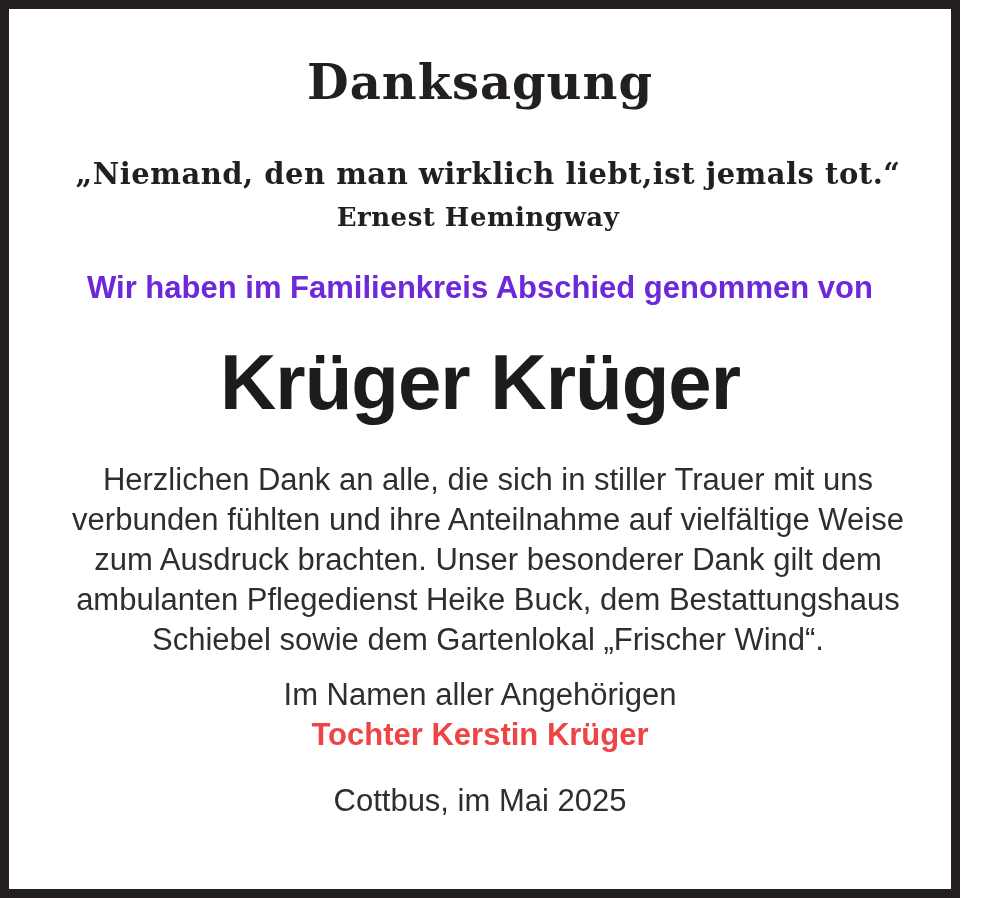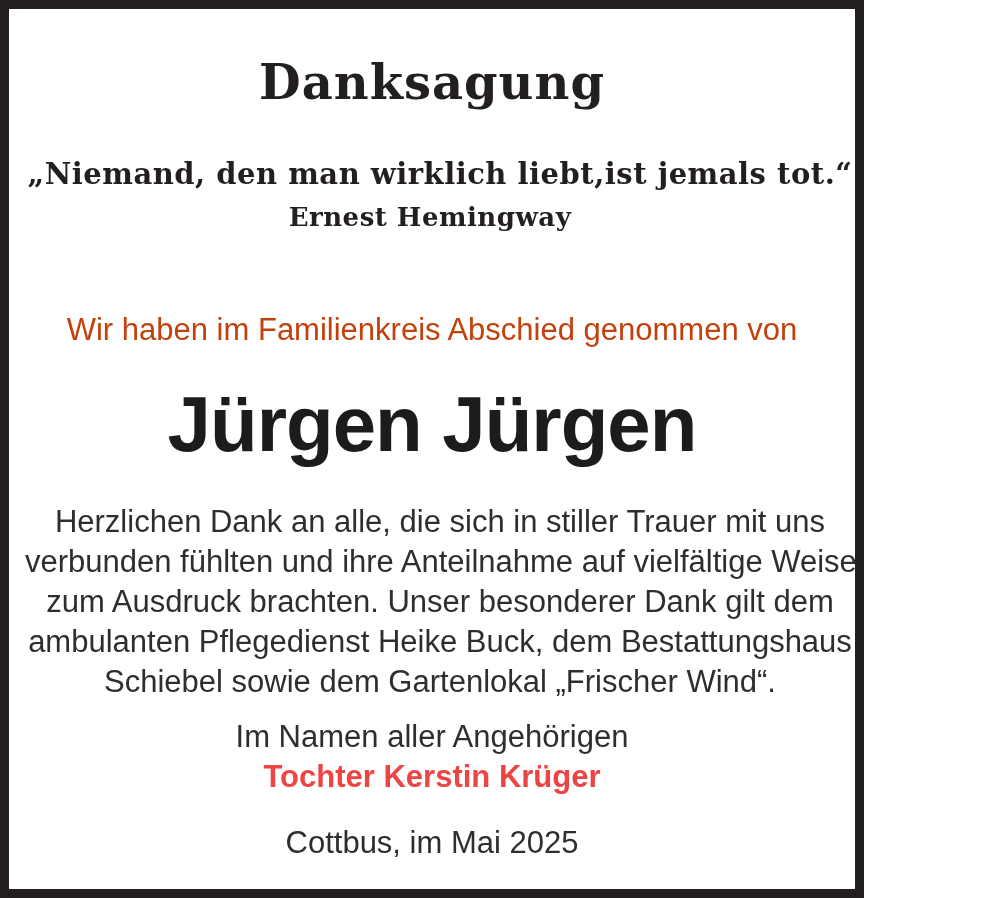--- a/index.html
+++ b/index.html
@@ -3,21 +3,21 @@
 <meta charset="utf-8">
 <style>
   html, body {
     margin: 0;
     padding: 0;
     background: #ffffff;
   }
   .page {
     position: relative;
     box-sizing: border-box;
-    width: 864px;
+    width: 960px;
     height: 898px;
     background: #ffffff;
     border: 9px solid #231f20;
     text-align: center;
     overflow: hidden;
     color: #232323;
   }
   .title {
     margin: 49px 0 0 0;
     font-family: "DejaVu Serif", serif;
@@ -39,26 +39,26 @@
   .quote-author {
     margin: 12px 4px 0 0;
     font-family: "DejaVu Serif", serif;
     font-weight: bold;
     font-size: 26px;
     line-height: 1.15;
     letter-spacing: 0.5px;
     color: #231f20;
   }
   .intro {
-    margin: 77px 0 0 0;
+    margin: 35px 0 0 0;
     font-family: "Liberation Sans", sans-serif;
-    font-weight: normal;
+    font-weight: bold;
     font-size: 31px;
     line-height: 40px;
-    color: #c2410c;
+    color: #6d28d9;
   }
   .deceased-name {
     margin: 30px 0 0 0;
     font-family: "Liberation Sans", sans-serif;
     font-weight: bold;
     font-size: 78px;
     line-height: 1.15;
     letter-spacing: -1px;
     color: #1d1c1c;
   }
@@ -103,21 +103,21 @@
 
   <h1 class="title">Danksagung</h1>
 
   <div>
     <p class="quote">„Niemand, den man wirklich liebt,ist jemals tot.“</p>
     <p class="quote-author">Ernest Hemingway</p>
   </div>
 
   <p class="intro">Wir haben im Familienkreis Abschied genommen von</p>
 
-  <h2 class="deceased-name">Jürgen Jürgen</h2>
+  <h2 class="deceased-name">Krüger Krüger</h2>
 
   <div class="thanks">
     <div class="thanks-line">Herzlichen Dank an alle, die sich in stiller Trauer mit uns</div>
     <div class="thanks-line">verbunden fühlten und ihre Anteilnahme auf vielfältige Weise</div>
     <div class="thanks-line">zum Ausdruck brachten. Unser besonderer Dank gilt dem</div>
     <div class="thanks-line">ambulanten Pflegedienst Heike Buck, dem Bestattungshaus</div>
     <div class="thanks-line">Schiebel sowie dem Gartenlokal „Frischer Wind“.</div>
   </div>
 
   <div class="closing">

